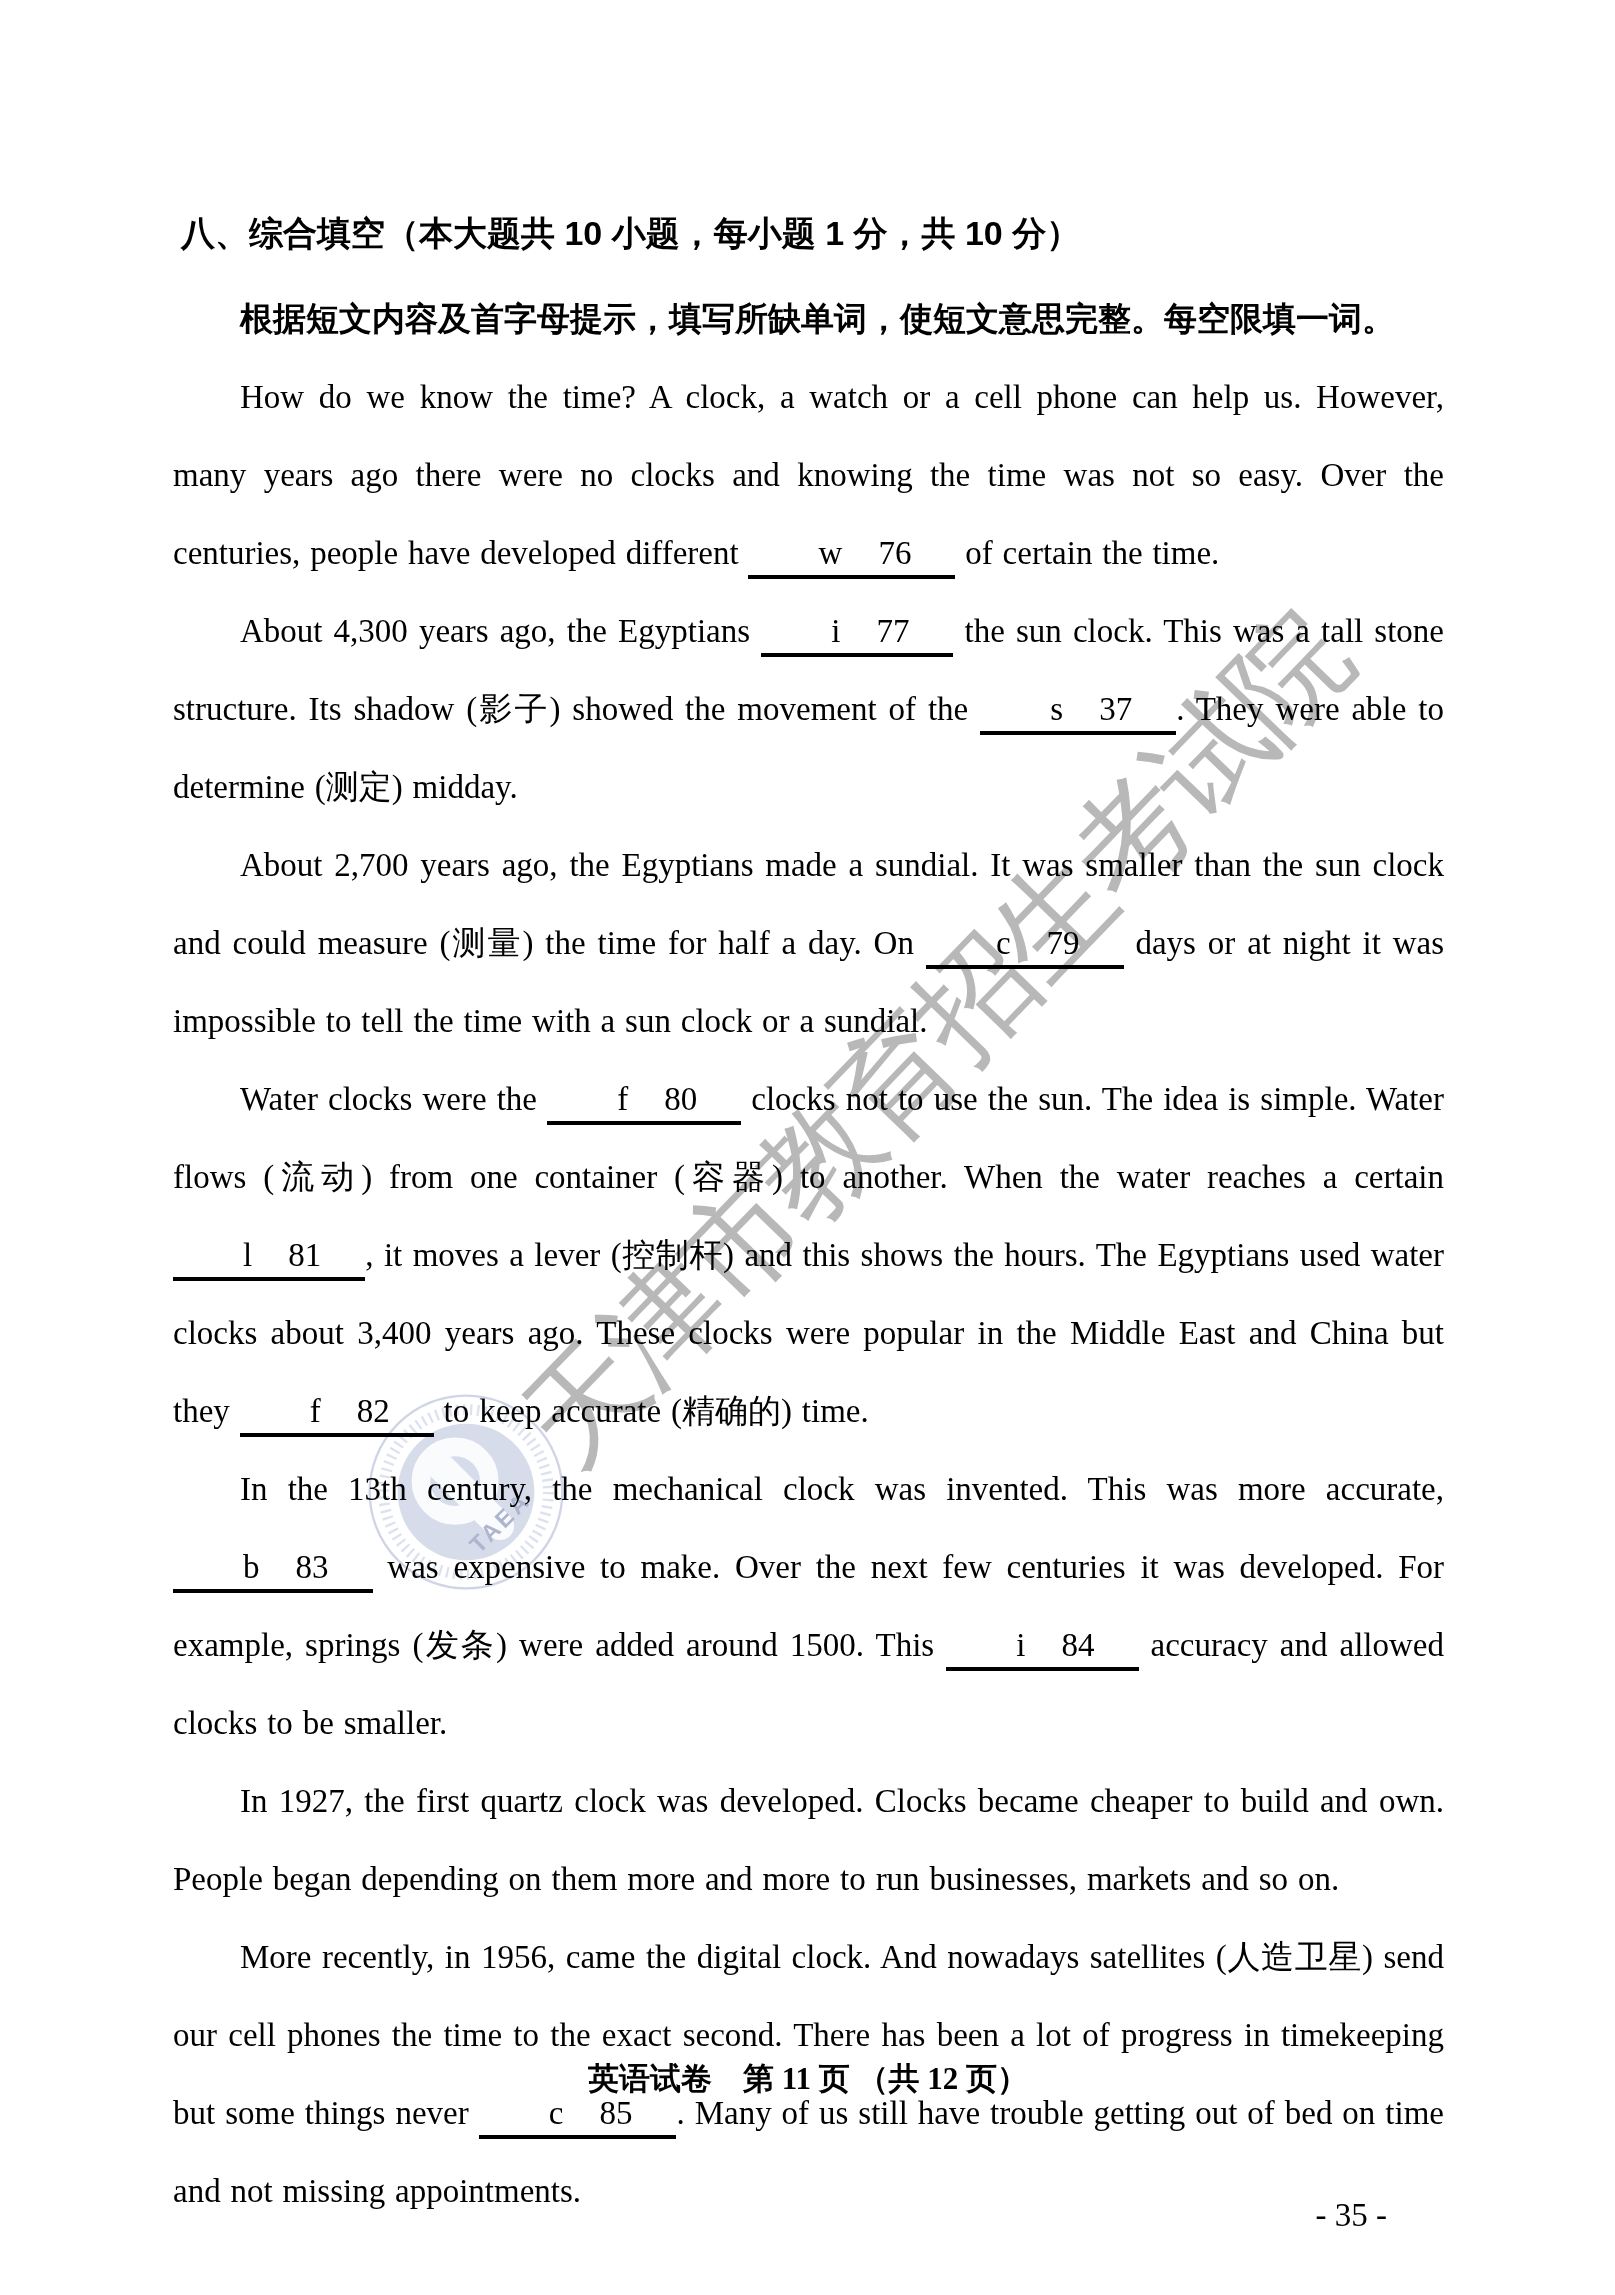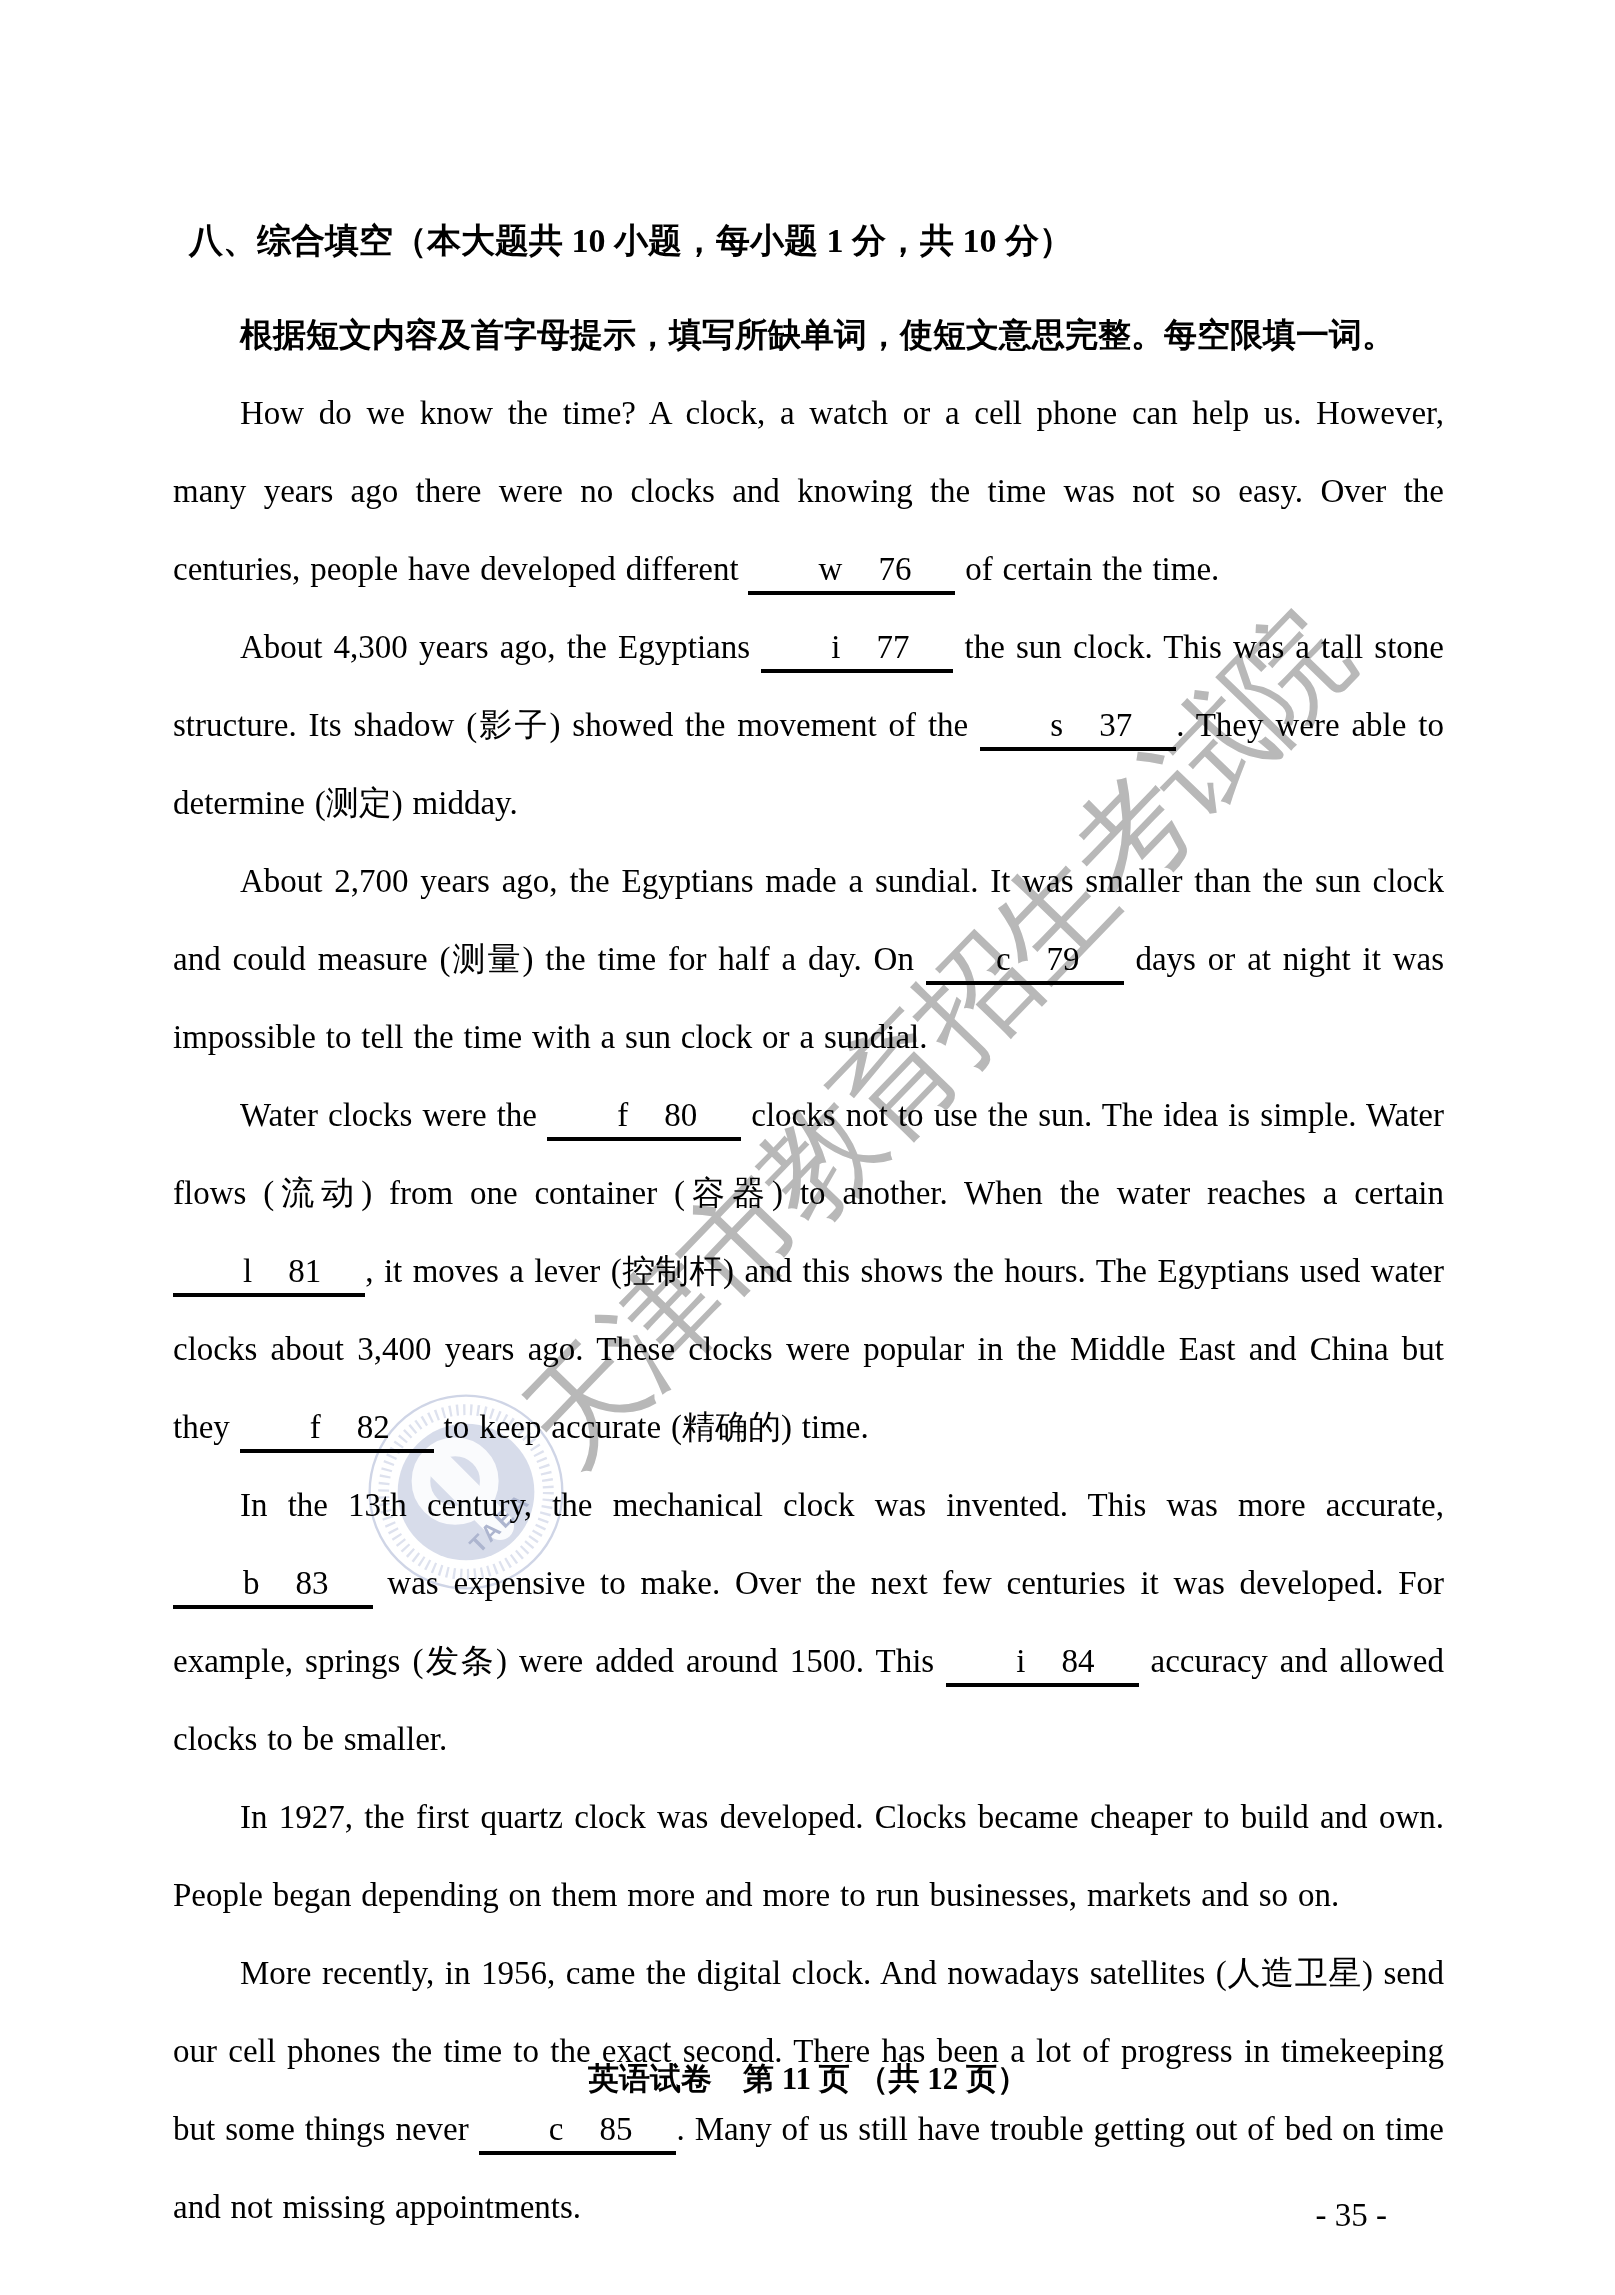--- a/index.html
+++ b/index.html
@@ -21,22 +21,22 @@
   
   .seal{
     position:absolute;left:365px;top:1391px;width:202px;height:202px;
     z-index:1;opacity:0.55;
   }
   
   .content{
     position:absolute;left:173px;top:186px;width:1271px;z-index:2;
   }
   .content h1{
-    margin:16px;font-size:34px;font-weight:700;line-height:78px;
-    font-family:Liberation Serif, serif;
+    margin:8px;font-size:34px;font-weight:700;line-height:78px;
+    font-family:Liberation Sans, sans-serif;
   }
   .content p{
     margin:0;font-size:33px;line-height:78px;
     text-align:justify;word-spacing:1.6px;
   }
   .content p.lastpar{ }
   .intro{text-indent:67px;font-weight:bold;}
   .body-par{text-indent:67px;}
   .blank{
     display:inline-block;line-height:normal;vertical-align:baseline;

